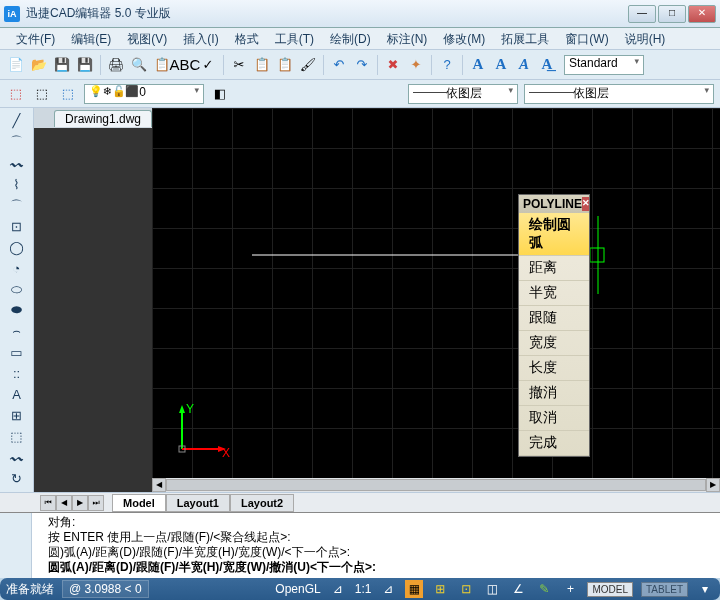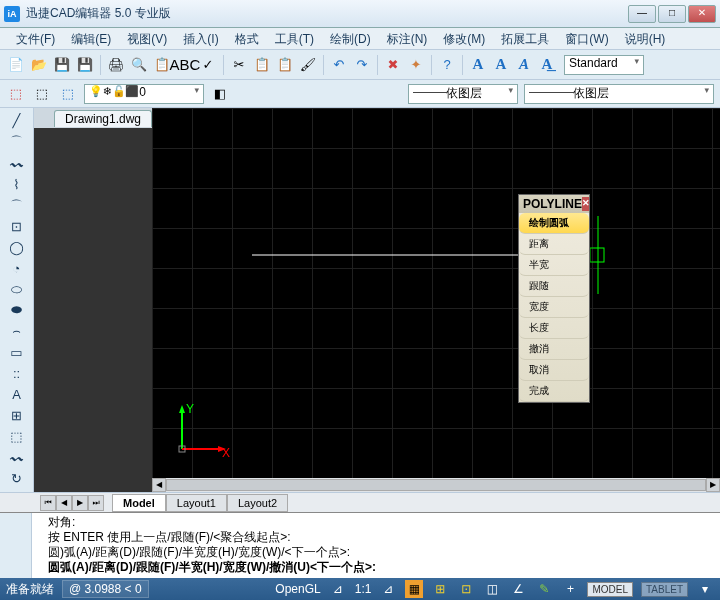--- a/index.html
+++ b/index.html
@@ -23,35 +23,35 @@
 .ltb { width:34px; background:#e0ecf4; border-right:1px solid #bcd; display:flex; flex-direction:column; align-items:center; padding:4px 0; gap:3px;}
 .lt { width:22px; height:20px; display:flex; align-items:center; justify-content:center; font-size:13px; color:#1a3a5a;}
 .canvaswrap { flex:1; display:flex; flex-direction:row; background:#333; position:relative;}
 .tab { height:20px; background:#ced8e0; display:flex; align-items:center; padding-left:20px; font-size:11px;}
 .tab .t { background:#f0f4f8; border:1px solid #8aa; border-bottom:none; padding:1px 10px; border-radius:3px 3px 0 0;}
 .canvas { flex:1; background:#000; position:relative; overflow:hidden;}
 .gridline { position:absolute; background:#202020;}
 .popup { position:absolute; right:130px; top:86px; width:72px; background:linear-gradient(#f0ece0,#e0dcc8); border:1px solid #666; box-shadow:1px 1px 3px rgba(0,0,0,.3);}
 .popup .ph { background:linear-gradient(#d8d4c0,#c8c4b0); height:18px; display:flex; align-items:center; padding:0 4px; font-size:10px; font-weight:bold;}
 .popup .ph .x { margin-left:auto; background:#c05050; color:#fff; width:14px; height:14px; text-align:center; line-height:12px; font-size:9px;}
-.popup .pi { padding:3px 10px; font-size:10px; border-bottom:1px solid #d0ccb8;border-radius:6px;}
+.popup .pi { padding:3px 10px; font-size:14px; border-bottom:1px solid #d0ccb8;}
 .popup .pi.hl { background:linear-gradient(#ffe890,#ffd850); font-weight:bold;}
 .ucs { position:absolute; left:20px; bottom:30px; }
 .scrollh { position:absolute; left:0; right:0; bottom:0; height:14px; background:#e0e4e8; display:flex; align-items:center;}
 .scrollh .ar { width:14px; height:14px; background:#d0d4d8; border:1px solid #aaa; text-align:center; font-size:8px; line-height:12px;}
 .modeltabs { height:20px; background:#e8ecf0; border-top:1px solid #bcd; display:flex; align-items:center; padding-left:40px;}
 .modeltabs .nav { display:flex; gap:0; margin-right:8px;}
 .modeltabs .nb { width:16px; height:16px; background:#d8dce0; border:1px solid #aaa; text-align:center; font-size:8px; line-height:14px;}
 .modeltabs .mt { padding:2px 10px; background:#fff; border:1px solid #aaa; font-size:11px; font-weight:bold;}
-.modeltabs .mt.inactive { background:#e0e4e8; font-weight:normal;}
+.modeltabs .mt.inactive { background:#e0e4e8; font-weight:bold;}
 .cmdarea { height:66px; background:#fff; border-top:1px solid #888; display:flex;}
 .cmdarea .sc { width:32px; background:#e0ecf4; border-right:1px solid #bcd;}
 .cmdarea .lines { flex:1; padding:2px 16px; font-family:"SimSun",monospace; font-size:12px; line-height:15px; overflow:hidden;}
 .cmdarea .last { font-weight:bold;}
-.status { height:22px; background:linear-gradient(#3a6a9a,#2a5a8a); color:#fff; display:flex; align-items:center; padding:0 6px; gap:8px; font-size:11px;}
+.status { height:22px; background:linear-gradient(#3a6a9a,#2a5a8a); color:#fff; display:flex; align-items:center; padding:0 6px; gap:8px; font-size:11px;border-radius:7px;}
 .status .cell { background:rgba(255,255,255,.1); padding:1px 6px; border:1px solid rgba(255,255,255,.2);}
 .status .spacer { flex:1;}
 .status .ic { width:18px; height:18px; display:inline-flex; align-items:center; justify-content:center;}
 .stbtn { padding:1px 4px; background:rgba(255,255,255,.85); color:#333; border:1px solid #888; font-size:10px;}
 </style>
 </head>
 <body>
 
 <div class="titlebar">
   <div class="app-icon">iA</div>

